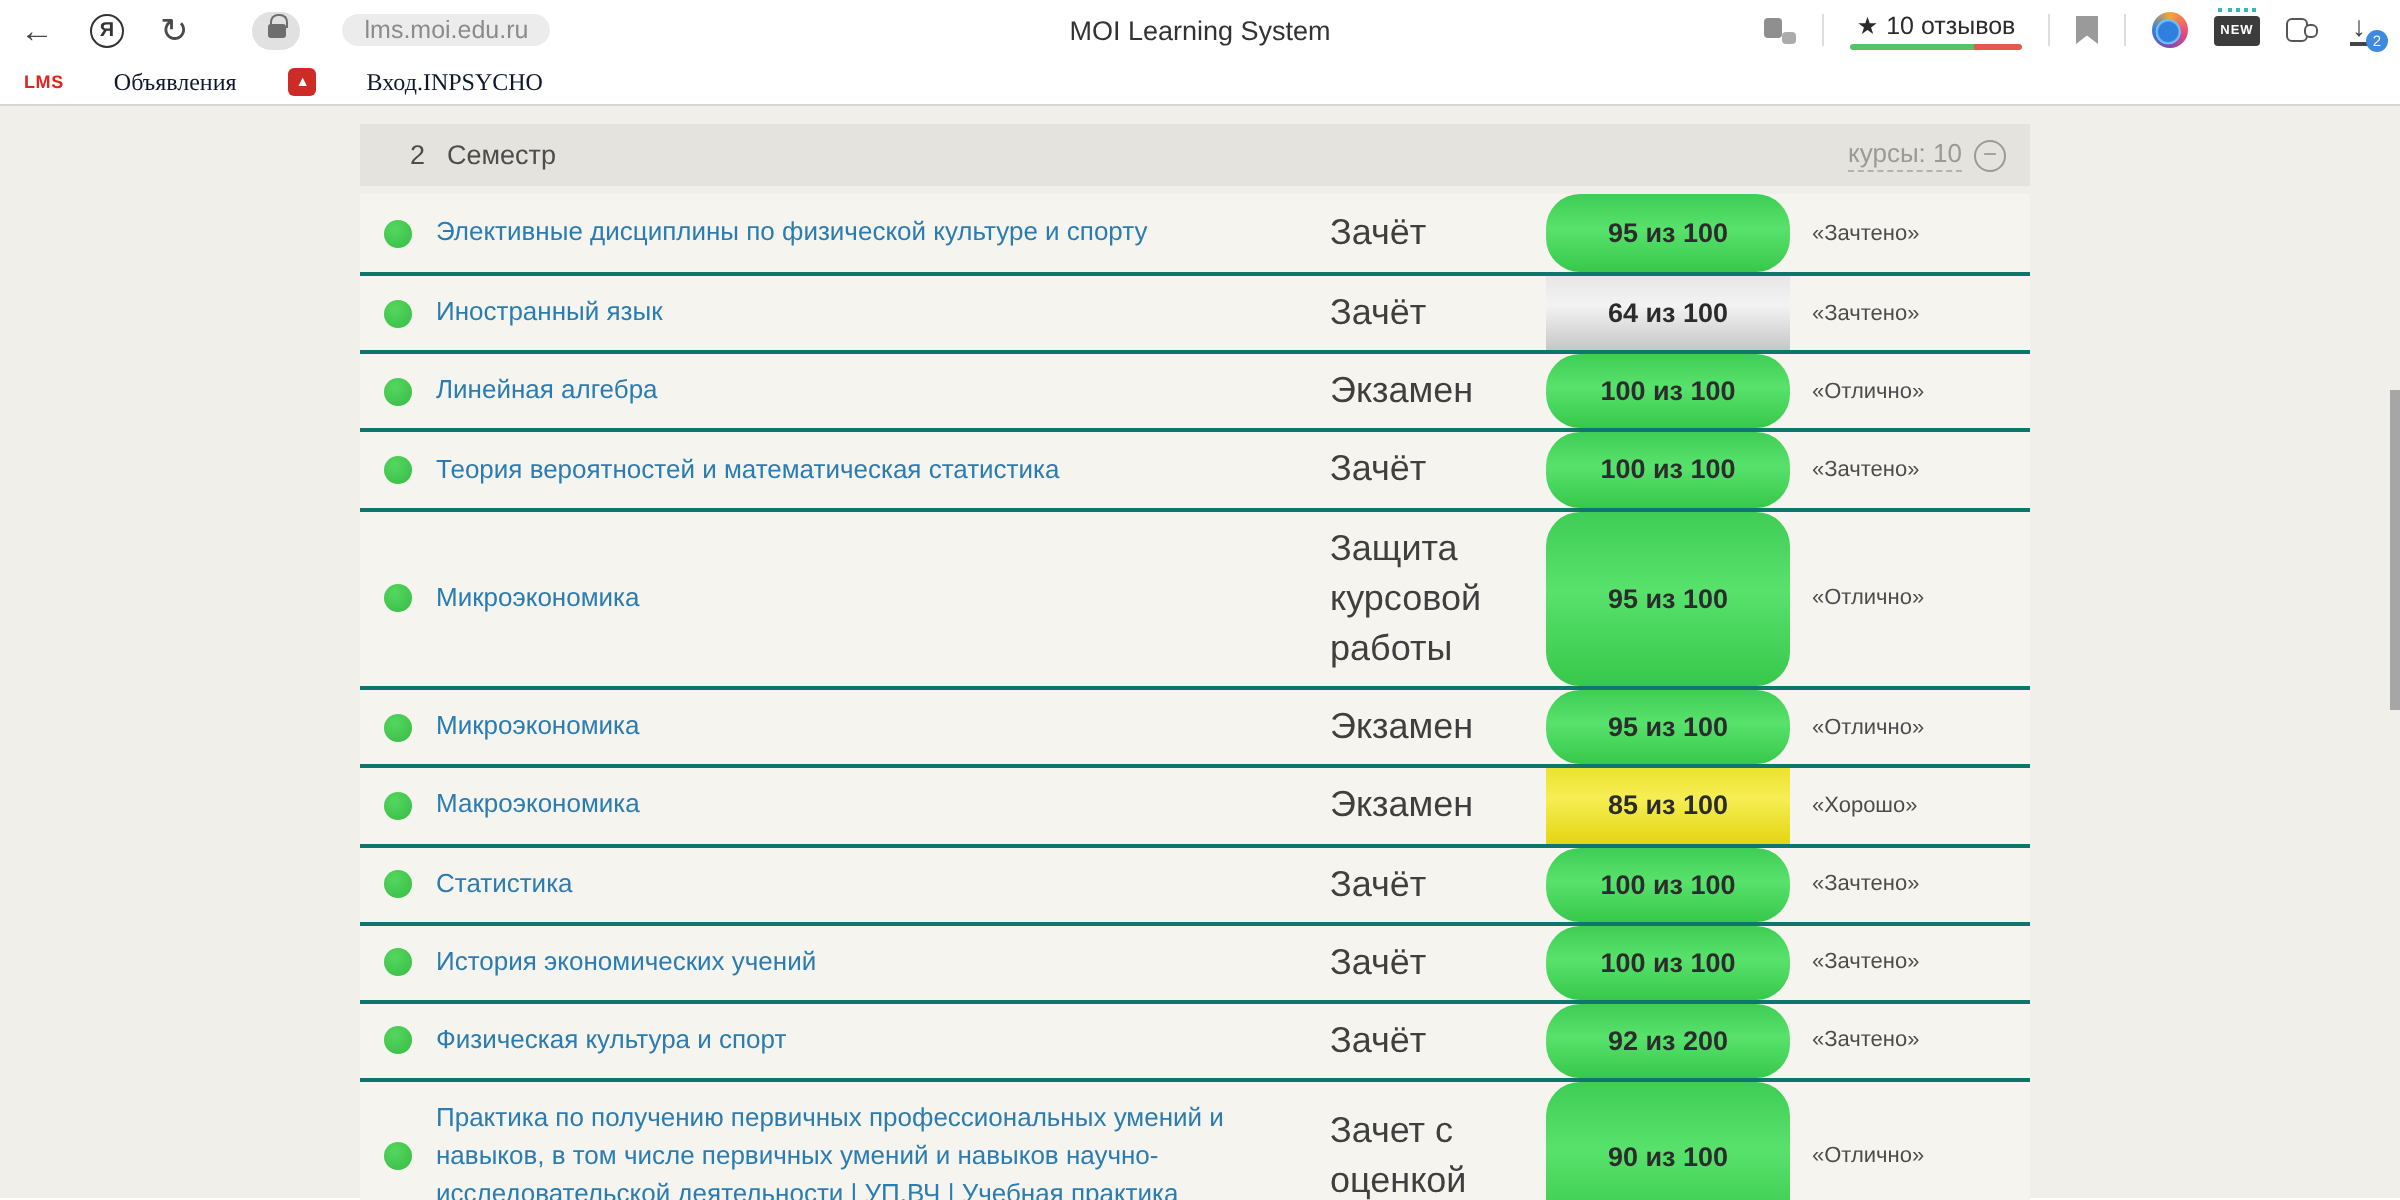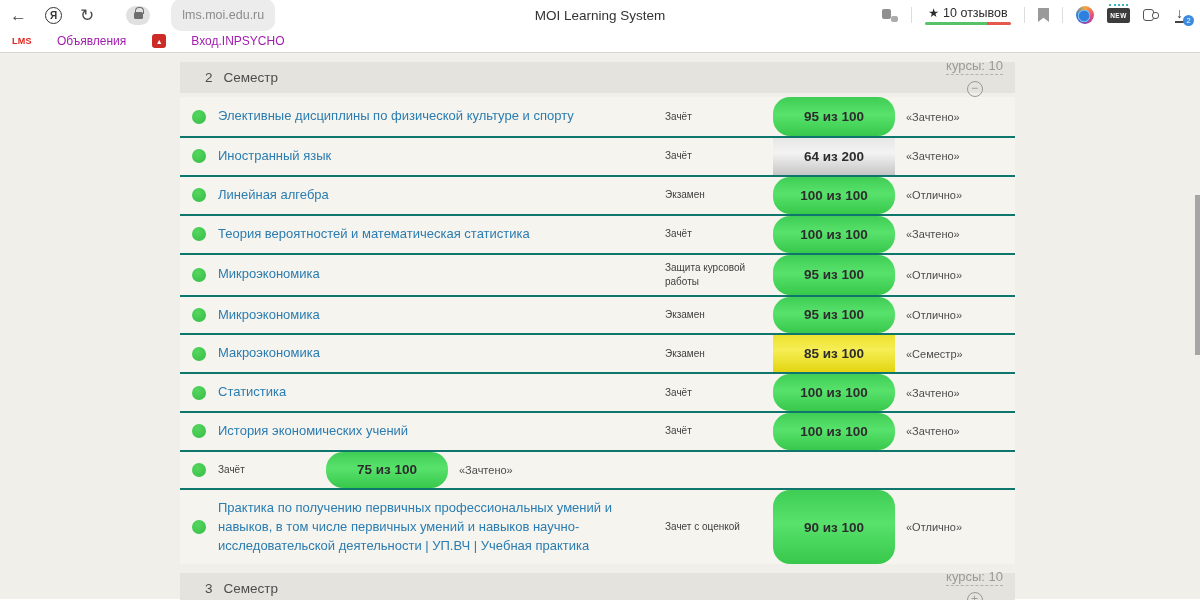--- a/index.html
+++ b/index.html
@@ -12,21 +12,21 @@
   .tb-left { display:flex; align-items:center; gap:18px; }
   .nav-glyph { font-size:17px; color:#4a4a4a; cursor:pointer; line-height:1; }
   .ya-logo { width:17px; height:17px; border:1.5px solid #333; border-radius:50%;
              display:flex; align-items:center; justify-content:center;
              font-size:10px; font-weight:bold; color:#333; }
   .lock-pill { height:19px; width:24px; background:#e1e1e1; border-radius:10px;
                display:flex; align-items:center; justify-content:center; margin-left:14px; }
   .lock { width:9px; height:7px; background:#6e6e6e; border-radius:1.5px; position:relative; }
   .lock:before { content:''; position:absolute; top:-5px; left:1.2px; width:6.6px; height:6px;
                  border:1.6px solid #6e6e6e; border-bottom:none; border-radius:4px 4px 0 0; }
-  .url-pill { height:32px; background:#ececec; border-radius:10px; margin-left:3px;
+  .url-pill { height:16px; background:#ececec; border-radius:10px; margin-left:3px;
               display:flex; align-items:center; padding:0 11px;
               color:#8b8b8b; font-size:12.5px; }
   .page-title { position:absolute; left:0; right:0; text-align:center;
                 font-size:13.5px; color:#333; pointer-events:none; }
   .tb-right { margin-left:auto; display:flex; align-items:center; gap:13px; z-index:2; }
   .tb-sep { width:1px; height:16px; background:#ddd; }
   .reviews-widget { width:16px; height:13px; position:relative; }
   .reviews-widget i { position:absolute; background:#8f8f8f; border-radius:2px; }
   .reviews-widget i:nth-child(1){ left:0; top:0; width:9px; height:10px; }
   .reviews-widget i:nth-child(2){ right:0; bottom:0; width:7px; height:6px; opacity:.75; }
@@ -54,51 +54,51 @@
   .dl-arrow { position:absolute; left:4px; top:-1px; font-size:14px; color:#444; }
   .dl-base { position:absolute; left:3px; bottom:1px; width:11px; height:2px; background:#444; }
   .dl-count { position:absolute; right:-4px; bottom:-2px; width:11px; height:11px;
               background:#3e8ae0; border-radius:50%; color:#fff; font-size:7.5px;
               display:flex; align-items:center; justify-content:center; }
 
   
   .bookmarks { height:23px; background:#fff; border-bottom:1px solid #d6d6d6;
                display:flex; align-items:center; gap:26px; padding:0 12px; }
   .bookmark { display:flex; align-items:center; gap:25px; cursor:pointer; }
-  .bookmark-label { font-size:12px; color:#a21caf; }
+  .bookmark-label { font-size:12px; color:#0f172a;font-family:Liberation Serif, serif; }
   .fav-lms { color:#e3231d; font-size:9px; font-weight:bold; letter-spacing:.3px; }
   .fav-red { width:14px; height:14px; background:#cd2b26; border-radius:3px;
              display:flex; align-items:center; justify-content:center;
              color:#fff; font-size:7px; }
 
   
   .page { height:546px; background:#f1efea; position:relative; }
   .content { width:835px; margin-left:180px; padding-top:9px; }
 
   .section-header { height:31px; background:#e4e3de; display:flex; align-items:center;
                     padding:0 12px 0 25px; color:#4d4d4d; font-size:13.5px; }
   .section-header .sec-num { margin-right:11px; }
-  .hdr-right { margin-left:auto; display:flex; align-items:center; gap:6px;flex-direction:column; }
+  .hdr-right { margin-left:auto; display:flex; align-items:center; gap:6px; }
   .courses-count { color:#9a9a96; font-size:13px; border-bottom:1px dashed #b3b2ac;
                    padding-bottom:1px; cursor:pointer; }
   .circle-btn { width:16px; height:16px; border:1.3px solid #9a9a96; border-radius:50%;
                 color:#9a9a96; font-size:12px; line-height:13px; text-align:center;
                 cursor:pointer; flex:0 0 16px; }
   .hdr-top { margin-bottom:4px; }
   .hdr-bottom { margin-top:9px; }
 
   .rows { display:flex; flex-direction:column; }
   .row { display:flex; align-items:center; min-height:38px; background:#f5f4ef;
          border-top:2px solid #0f766e; padding-left:12px; }
   .row:first-child { border-top:none; min-height:39px; }
   .bullet { flex:0 0 14px; width:14px; height:14px; border-radius:50%;
             background:radial-gradient(circle at 38% 32%, #55d75f, #35bb44); margin-right:12px; }
   .course { flex:0 0 447px; padding:9px 26px 9px 0; font-size:13px; line-height:1.45;
             color:#2b7cb0; text-decoration:none; cursor:pointer; }
-  .exam { flex:0 0 108px; font-size:10px; line-height:1.4; color:#3f3f3f; padding:6px 4px 6px 0; }
+  .exam { flex:0 0 108px; font-size:18px; line-height:1.4; color:#3f3f3f; padding:6px 4px 6px 0; }
   .score { flex:0 0 122px; align-self:stretch; display:flex; align-items:center;
            justify-content:center; font-size:13.5px; font-weight:600; color:#2c2c2c; }
   .score-green  { background:linear-gradient(180deg,#3fcd55 0%,#58e26c 45%,#37c84b 100%);border-radius:17px; }
   .score-yellow { background:linear-gradient(180deg,#ece22f 0%,#f6ee55 40%,#e3d511 100%);text-align:center; }
   .score-gray   { background:linear-gradient(180deg,#e7e7e7 0%,#f3f3f3 40%,#c6c6c6 100%); }
   .grade { flex:1; padding-left:11px; font-size:11px; color:#4c4c4c; }
 
   .scroll-thumb { position:absolute; right:0; top:142px; width:5px; height:160px;
                   background:#a6a6a6; }
 </style>
@@ -175,21 +175,21 @@
     <a class="course">Элективные дисциплины по физической культуре и спорту</a>
     <div class="exam">Зачёт</div>
     <div class="score score-green">95 из 100</div>
     <div class="grade">«Зачтено»</div>
   </div>
 
   <div class="row">
     <span class="bullet"></span>
     <a class="course">Иностранный язык</a>
     <div class="exam">Зачёт</div>
-    <div class="score score-gray">64 из 200</div>
+    <div class="score score-gray">64 из 100</div>
     <div class="grade">«Зачтено»</div>
   </div>
 
   <div class="row">
     <span class="bullet"></span>
     <a class="course">Линейная алгебра</a>
     <div class="exam">Экзамен</div>
     <div class="score score-green">100 из 100</div>
     <div class="grade">«Отлично»</div>
   </div>
@@ -216,43 +216,44 @@
     <div class="exam">Экзамен</div>
     <div class="score score-green">95 из 100</div>
     <div class="grade">«Отлично»</div>
   </div>
 
   <div class="row">
     <span class="bullet"></span>
     <a class="course">Макроэкономика</a>
     <div class="exam">Экзамен</div>
     <div class="score score-yellow">85 из 100</div>
-    <div class="grade">«Семестр»</div>
+    <div class="grade">«Хорошо»</div>
   </div>
 
   <div class="row">
     <span class="bullet"></span>
     <a class="course">Статистика</a>
     <div class="exam">Зачёт</div>
     <div class="score score-green">100 из 100</div>
     <div class="grade">«Зачтено»</div>
   </div>
 
   <div class="row">
     <span class="bullet"></span>
     <a class="course">История экономических учений</a>
     <div class="exam">Зачёт</div>
     <div class="score score-green">100 из 100</div>
     <div class="grade">«Зачтено»</div>
   </div>
 
   <div class="row">
     <span class="bullet"></span>
-    <div class="exam">Зачёт</div>
-    <div class="score score-green">75 из 100</div>
+    <a class="course">Физическая культура и спорт</a>
+    <div class="exam">Зачёт</div>
+    <div class="score score-green">92 из 200</div>
     <div class="grade">«Зачтено»</div>
   </div>
 
   <div class="row">
     <span class="bullet"></span>
     <a class="course">Практика по получению первичных профессиональных умений и навыков, в том числе первичных умений и навыков научно-исследовательской деятельности | УП.ВЧ | Учебная практика</a>
     <div class="exam">Зачет с оценкой</div>
     <div class="score score-green">90 из 100</div>
     <div class="grade">«Отлично»</div>
   </div>

